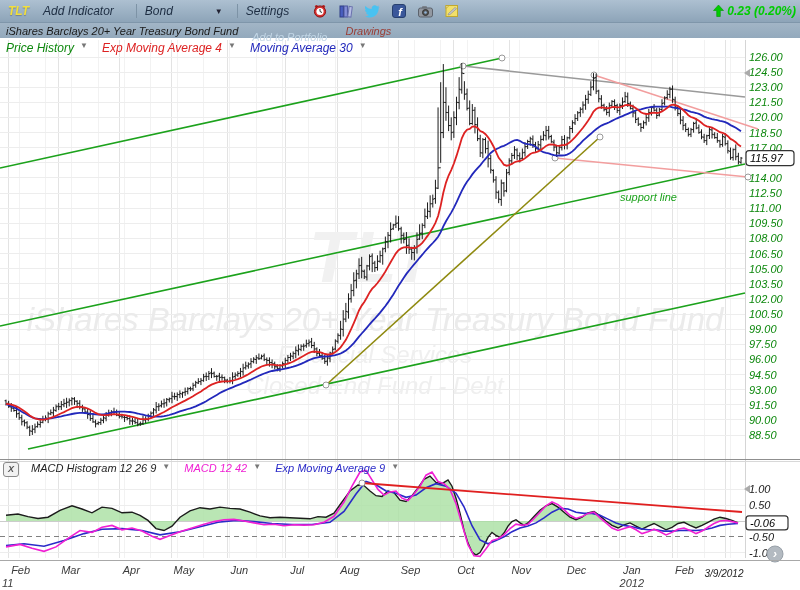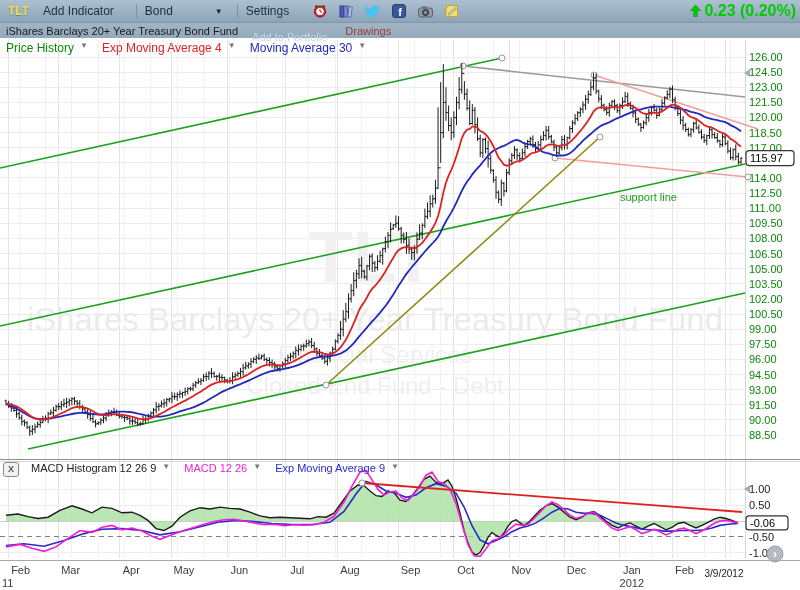--- a/index.html
+++ b/index.html
@@ -1,28 +1,28 @@
 <!DOCTYPE html>
 <html><head>
 <meta charset="utf-8">
 <style>
   html,body{margin:0;padding:0;background:#fff;width:800px;height:590px;overflow:hidden;
     font-family:"Liberation Sans",sans-serif;-webkit-font-smoothing:antialiased;}
-  #app{position:relative;width:800px;height:590px;background:#fff;}
+  #app{position:relative;width:800px;height:590px;background:#fff;font-style:italic;}
   
   #toolbar{position:absolute;left:0;top:0;width:800px;height:22px;
     background:linear-gradient(#adc0d1,#8da4b8);border-bottom:1px solid #7f96aa;
     display:flex;align-items:center;font-size:12px;color:#1d2d42;z-index:5;}
   #toolbar .sym{color:#f2df3d;font-weight:bold;margin:0 14px 0 8px;text-shadow:0 1px 1px rgba(0,0,0,.25);}
   #toolbar .tb-item{margin-right:14px;cursor:pointer;white-space:nowrap;}
   #toolbar .sep{width:1px;height:14px;background:#7d93a6;margin:0 8px;}
   #toolbar .dd{font-size:8px;color:#223;margin:0 6px 0 28px;}
   #toolbar .icons{display:flex;align-items:center;gap:12px;margin-left:10px;}
   #toolbar .quote{margin-left:auto;margin-right:4px;display:flex;align-items:center;gap:3px;
-    color:#00cc00;font-weight:bold;font-size:16px;}
+    color:#00cc00;font-weight:bold;font-size:12px;}
   
   #symbar{position:absolute;left:0;top:23px;width:800px;height:15px;
     background:linear-gradient(#a2b5c6,#93a9bc);display:flex;align-items:center;
     font-size:11px;color:#1a1a1a;z-index:5;}
   #symbar .name{margin-left:6px;}
   #symbar .atp{margin-left:14px;color:#c3d7e6;cursor:pointer;margin-top:12px;}
   #symbar .drw{margin-left:18px;color:#9a3d35;cursor:pointer;}
   
   .legend{position:absolute;display:flex;gap:4px;font-size:12px;z-index:4;}
   #legend-price{left:6px;top:41px;}
@@ -98,21 +98,21 @@
     <span class="lg" style="color:#dd2222">Exp Moving Average 4</span>
       <span class="tri">▼</span>
     <span class="lg" style="color:#2228bb">Moving Average 30</span>
       <span class="tri">▼</span>
   </div>
 
   <div id="legend-macd" class="legend">
     <span id="macd-close">X</span>
     <span class="lg" style="color:#222">MACD Histogram 12 26 9</span>
       <span class="tri">▼</span>
-    <span class="lg" style="color:#f01fd3">MACD 12 26</span>
+    <span class="lg" style="color:#f01fd3">MACD 12 42</span>
       <span class="tri">▼</span>
     <span class="lg" style="color:#2a2ac8">Exp Moving Average 9</span>
       <span class="tri">▼</span>
   </div>
 
   <svg id="chart" width="800" height="590" style="position:absolute;left:0;top:0;z-index:1">
       <g>
         <line x1="19.1725" y1="40" x2="19.1725" y2="558" stroke="#f2f2f2" stroke-width="1" shape-rendering="crispEdges"></line>
         <line x1="45.5175" y1="40" x2="45.5175" y2="558" stroke="#f2f2f2" stroke-width="1" shape-rendering="crispEdges"></line>
         <line x1="71.8625" y1="40" x2="71.8625" y2="558" stroke="#f2f2f2" stroke-width="1" shape-rendering="crispEdges"></line>

